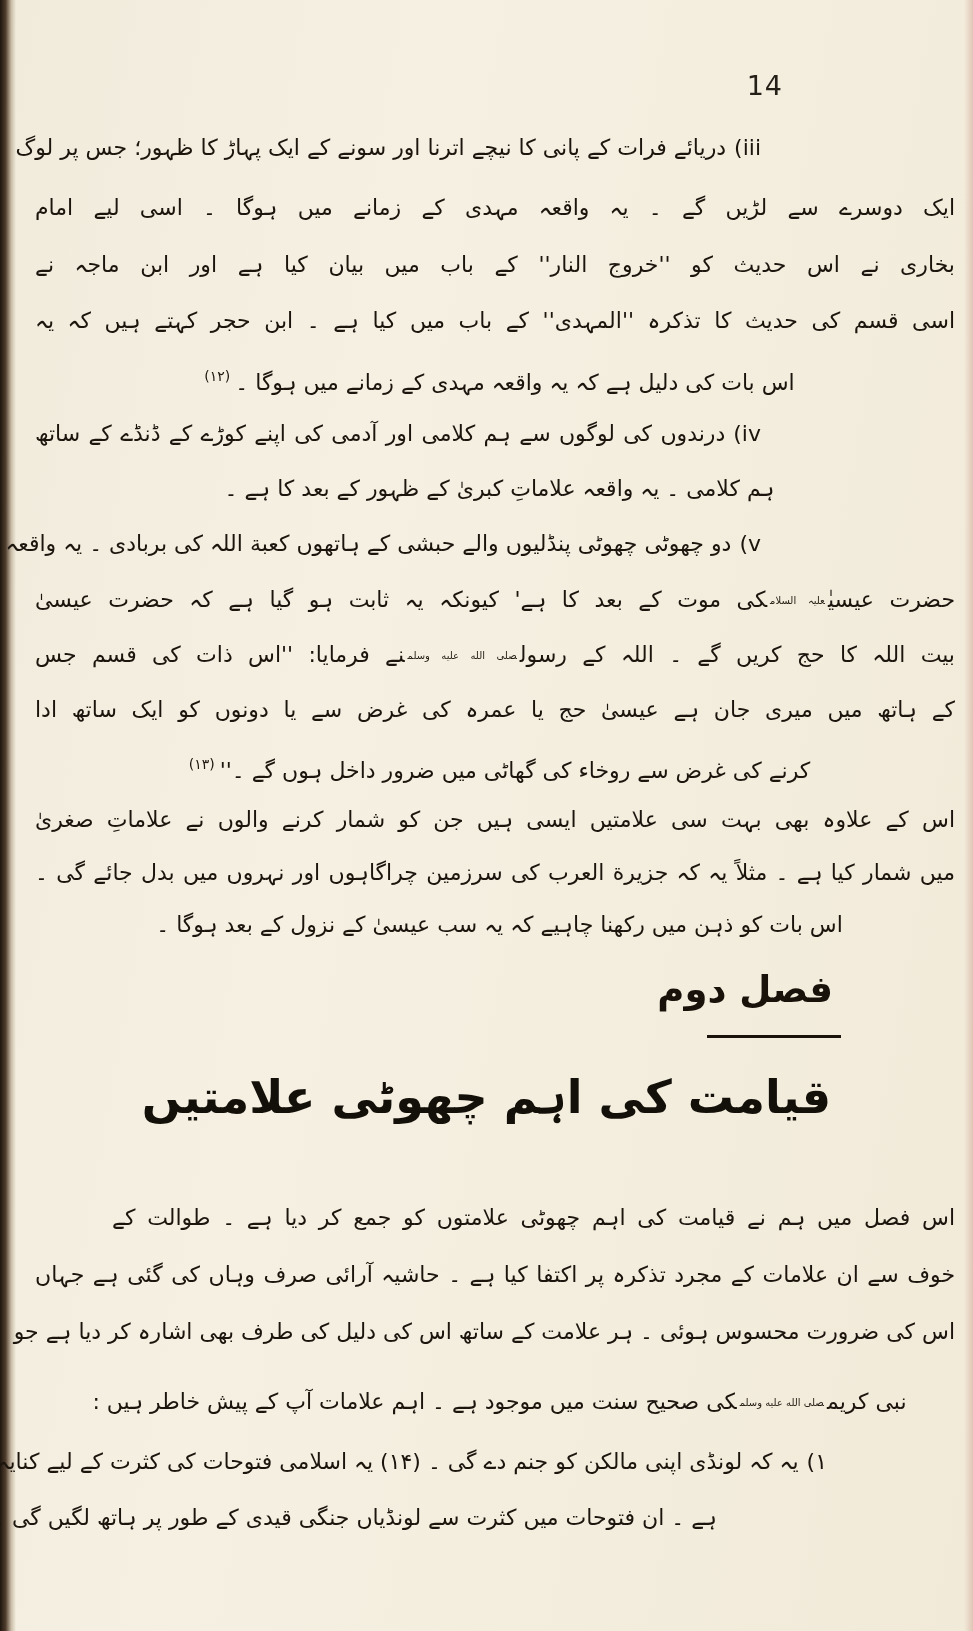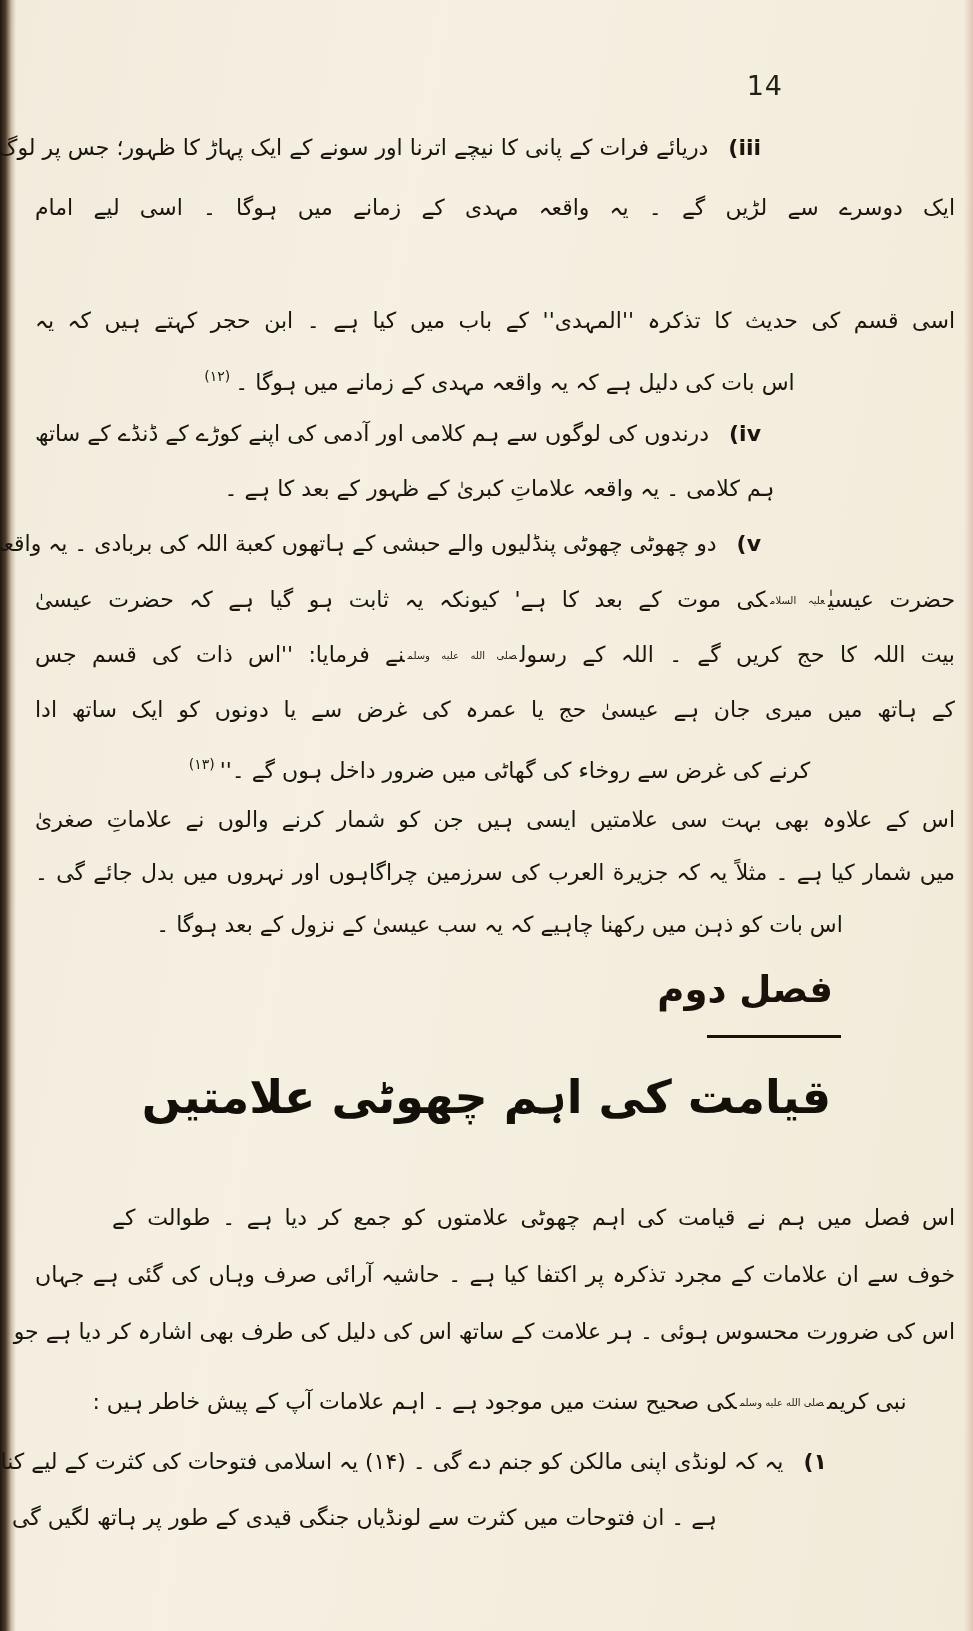--- a/index.html
+++ b/index.html
@@ -14,21 +14,21 @@
     background:linear-gradient(to left,rgba(210,165,150,.55),rgba(0,0,0,0));}
   .pageno{position:absolute;top:70px;right:190px;font-size:27px;letter-spacing:1px;color:#241f17;}
   .ln{position:absolute;direction:rtl;white-space:nowrap;font-size:22px;
       height:48px;line-height:44px;color:#1b150e;}
   .just{left:35px;right:18px;text-align:justify;text-align-last:justify;}
   .cent{left:44px;right:18px;text-align:left;text-align-last:center;}
   .ind-a{left:35px;right:212px;text-align:justify;text-align-last:justify;}
   .ind-b{left:35px;right:146px;text-align:justify;text-align-last:justify;}
   .ind-c{left:35px;right:256px;text-align:justify;text-align-last:justify;}
   .intro1{left:112px;right:18px;text-align:justify;text-align-last:justify;}
-  .mk{margin-left:20px;font-weight:bold;}
+  .mk{margin-left:8px;}
   .ref{font-size:14px;vertical-align:9px;margin-right:5px;}
   .hon{font-size:10px;vertical-align:3px;margin:12px 3px;color:#241d13;}
   .sect{position:absolute;top:968px;right:140px;font-size:37px;font-weight:bold;
         direction:rtl;color:#18120b;}
   .sect-rule{position:absolute;top:1035px;right:132px;width:134px;height:3px;background:#18120b;}
   .head{position:absolute;top:1070px;left:0;right:0;text-align:center;direction:rtl;
         font-size:46px;font-weight:bold;color:#130f09;}
 </style>
 </head>
 <body>
@@ -36,20 +36,21 @@
 <div class="page">
   <div class="gutter"></div>
   <div class="edge-r"></div>
 
   <div class="pageno">14</div>
 
   <div class="ln ind-a" style="top:126px">
     <span class="mk">iii)</span><span>دریائے فرات کے پانی کا نیچے اترنا اور سونے کے ایک پہاڑ کا ظہور؛ جس پر لوگ</span>
   </div>
   <div class="ln just" style="top:186px">ایک دوسرے سے لڑیں گے ۔ یہ واقعہ مہدی کے زمانے میں ہوگا ۔ اسی لیے امام</div>
+  <div class="ln just" style="top:243px">بخاری نے اس حدیث کو ''خروج النار'' کے باب میں بیان کیا ہے اور ابن ماجہ نے</div>
   <div class="ln just" style="top:299px">اسی قسم کی حدیث کا تذکرہ ''المہدی'' کے باب میں کیا ہے ۔ ابن حجر کہتے ہیں کہ یہ</div>
   <div class="ln cent" style="top:354px">
     <span>اس بات کی دلیل ہے کہ یہ واقعہ مہدی کے زمانے میں ہوگا ۔</span><span class="ref">(۱۲)</span>
   </div>
 
   <div class="ln ind-a" style="top:412px">
     <span class="mk">iv)</span><span>درندوں کی لوگوں سے ہم کلامی اور آدمی کی اپنے کوڑے کے ڈنڈے کے ساتھ</span>
   </div>
   <div class="ln cent" style="top:467px">ہم کلامی ۔ یہ واقعہ علاماتِ کبریٰ کے ظہور کے بعد کا ہے ۔</div>
 

